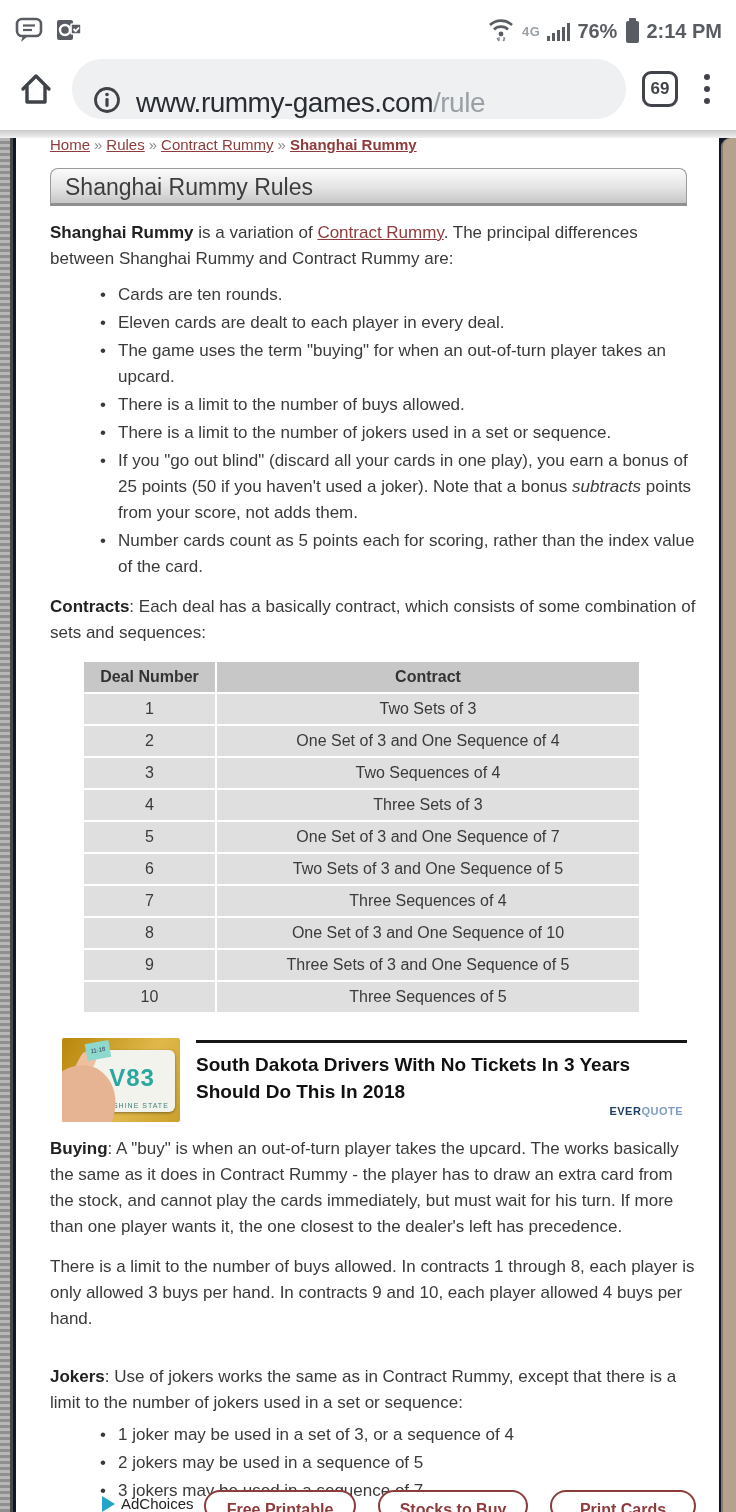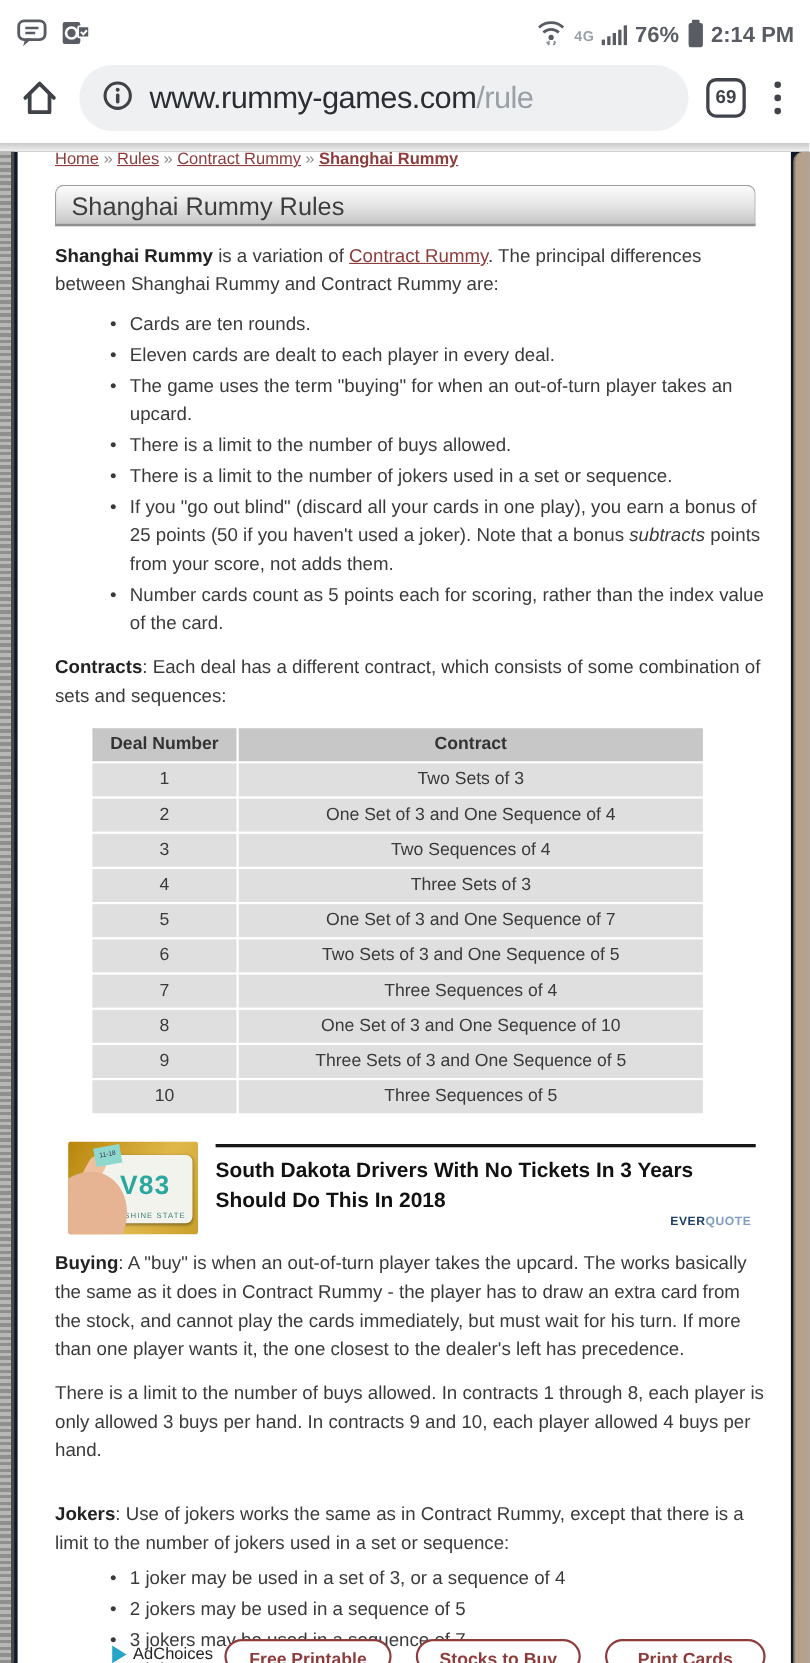--- a/index.html
+++ b/index.html
@@ -16,21 +16,21 @@
   .sig-bars { display:flex; align-items:flex-end; gap:2px; height:18px; }
   .sig-bars i { width:3px; background:#595d63; display:block; }
   .battery { width:13px; height:22px; background:#595d63; border-radius:2px; position:relative; margin-left:2px;}
   .battery:before { content:""; position:absolute; top:-3px; left:3px; right:3px; height:3px;
     background:#595d63; border-radius:1px 1px 0 0; }
 
   
   .chrome { height:82px; display:flex; align-items:center; padding:0 16px; background:#fff; }
   .home-btn { width:40px; height:40px; flex:0 0 auto; }
   .url-pill { flex:1; height:60px; margin:0 16px; background:#eef0f2; border-radius:30px;
-    display:flex; align-items:center; padding:0 20px; overflow:hidden; white-space:nowrap; }
+    display:flex; align-items:flex-end; padding:0 20px; overflow:hidden; white-space:nowrap; }
   .url-text { font-size:28px; color:#2a2d31; margin-left:14px; letter-spacing:-0.5px; }
   .url-path { color:#9aa0a6; }
   .tab-btn { width:36px; height:36px; border:3px solid #40434a; border-radius:9px;
     display:flex; align-items:center; justify-content:center;
     font-size:17px; font-weight:bold; color:#40434a; flex:0 0 auto; }
   .menu-btn { width:26px; display:flex; flex-direction:column; align-items:center; gap:6px;
     margin-left:16px; flex:0 0 auto; }
   .menu-btn i { width:6px; height:6px; border-radius:50%; background:#40434a; display:block; }
   .chrome-shadow { height:8px; background:linear-gradient(#c9c9c9,#f2f2f2); }
 
@@ -204,21 +204,21 @@
     <ul class="bul">
       <li>Cards are ten rounds.</li>
       <li>Eleven cards are dealt to each player in every deal.</li>
       <li>The game uses the term "buying" for when an out-of-turn player takes an upcard.</li>
       <li>There is a limit to the number of buys allowed.</li>
       <li>There is a limit to the number of jokers used in a set or sequence.</li>
       <li><span>If you "go out blind" (discard all your cards in one play), you earn a bonus of 25 points (50 if you haven't used a joker). Note that a bonus </span><em>subtracts</em><span> points from your score, not adds them.</span></li>
       <li>Number cards count as 5 points each for scoring, rather than the index value of the card.</li>
     </ul>
 
-    <p><b>Contracts</b><span>: Each deal has a different contract, which consists of some combination of sets and sequences:</span></p>
+    <p><b>Contracts</b><span>: Each deal has a basically contract, which consists of some combination of sets and sequences:</span></p>
 
     <table class="contracts">
       <tbody>
           <tr>
         <th class="col-deal">Deal Number</th>
         <th class="col-contract">Contract</th>
       </tr>
       <tr>
             <td>1</td>
             <td>Two Sets of 3</td>

